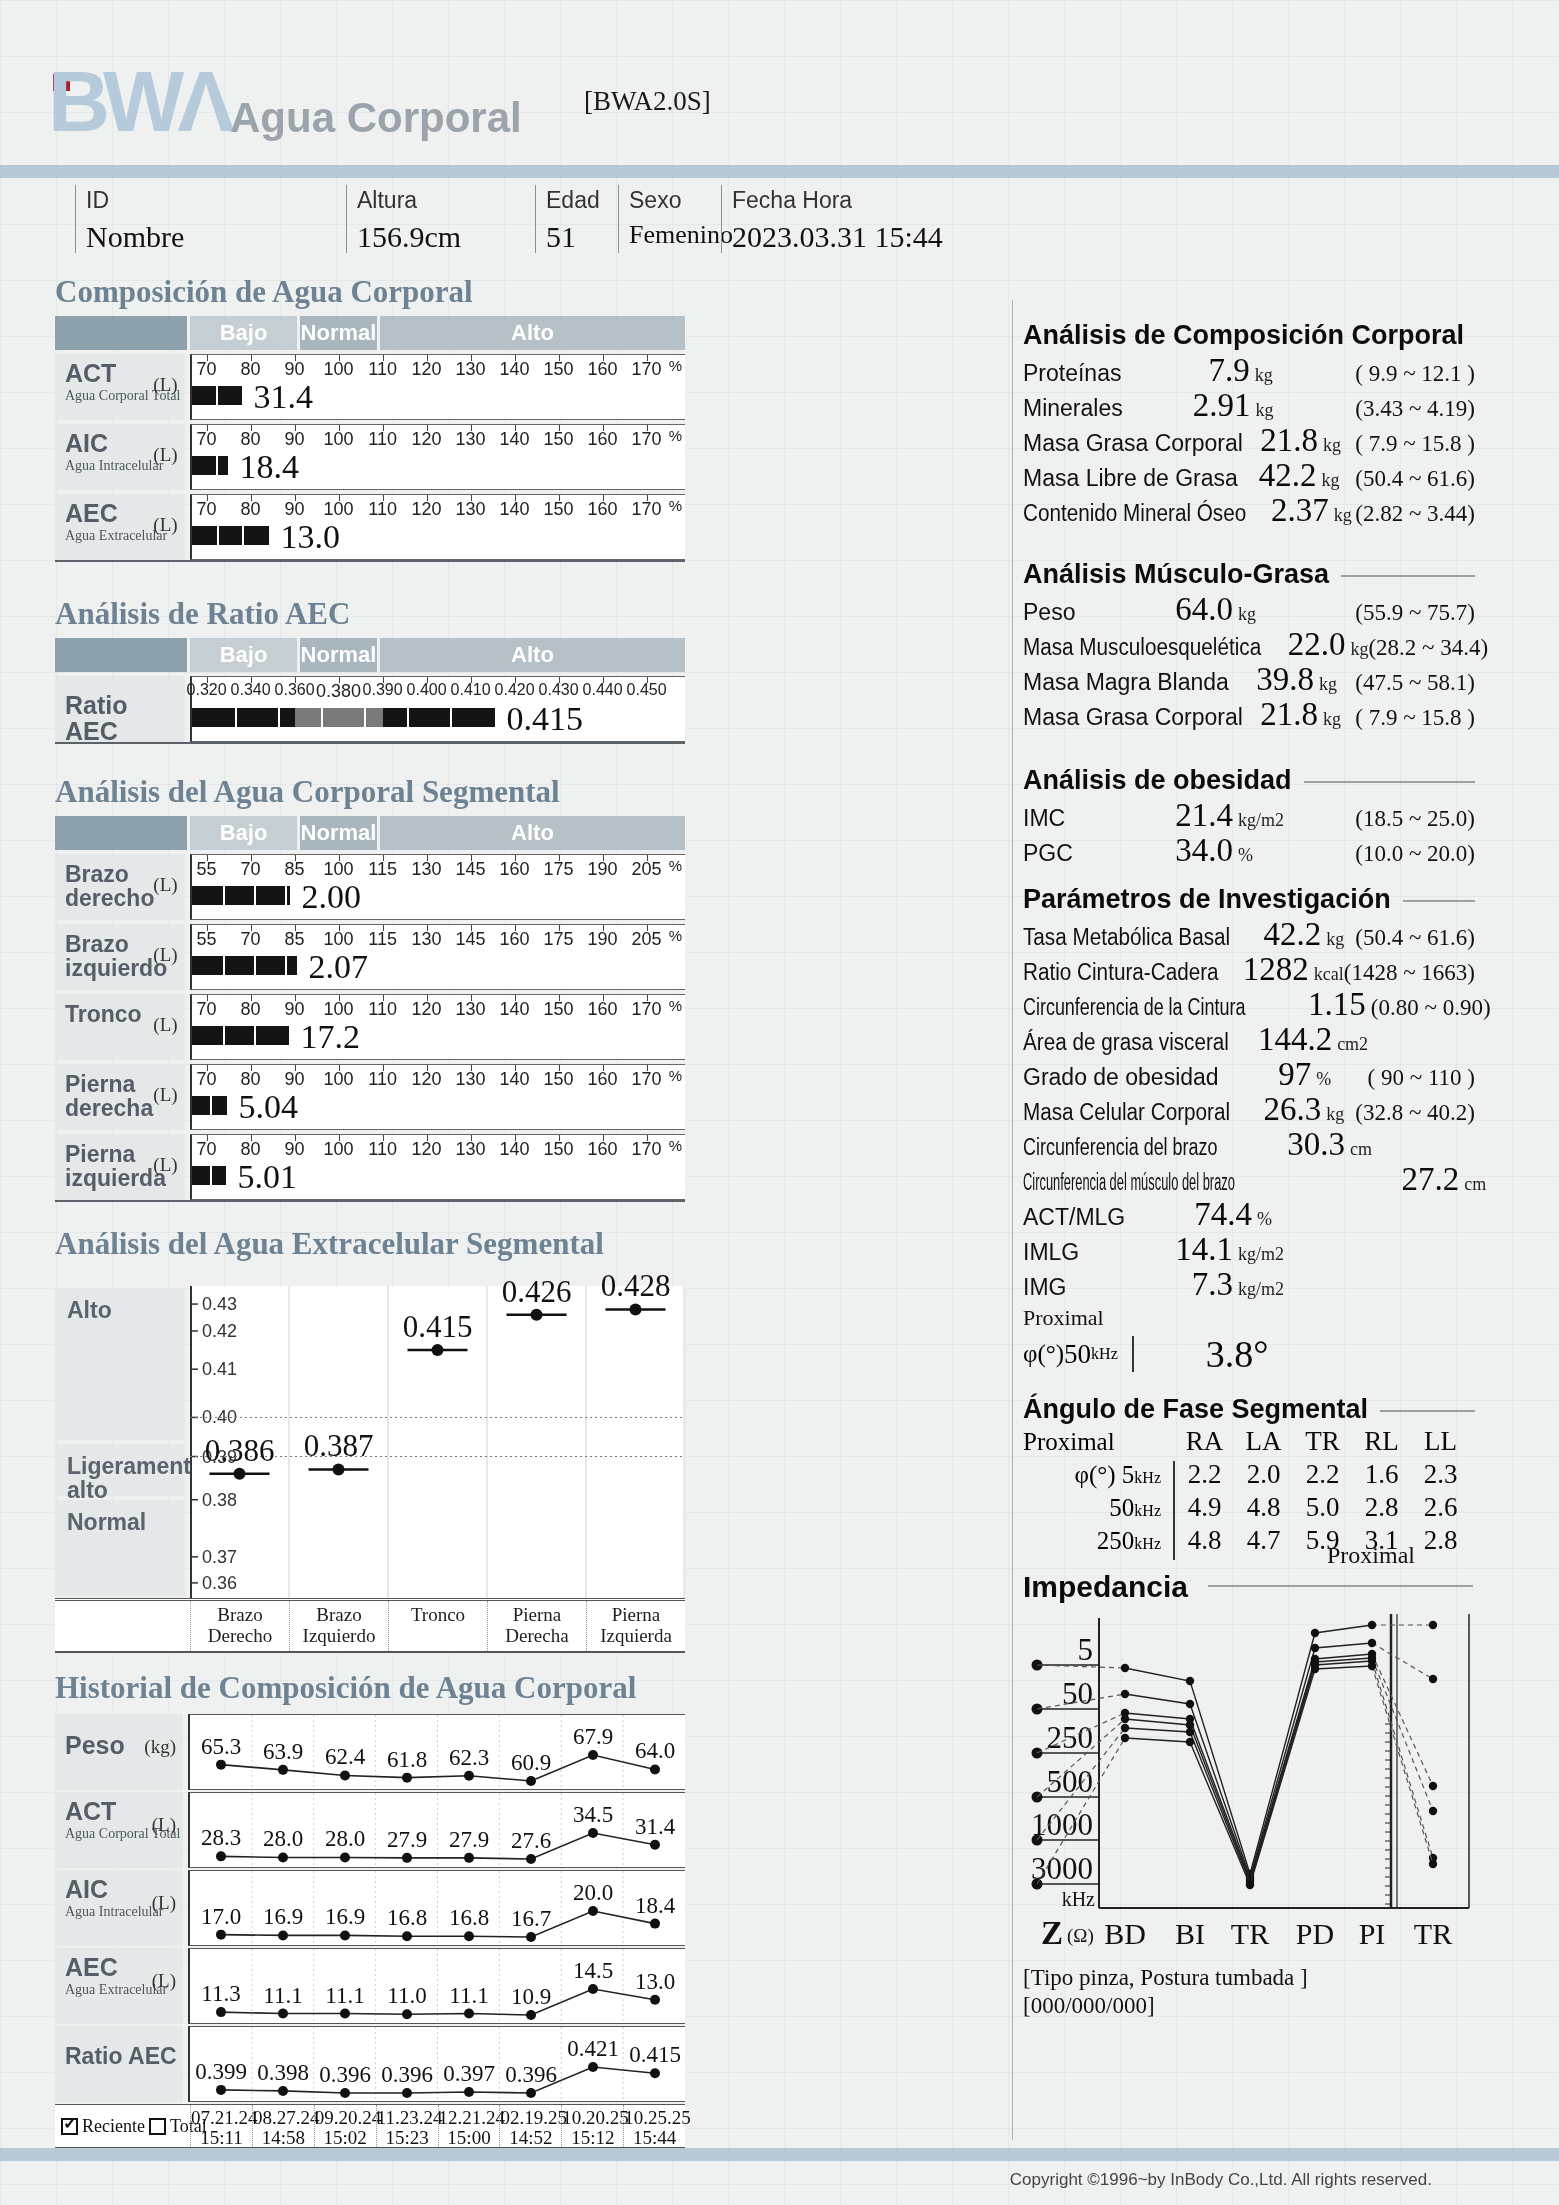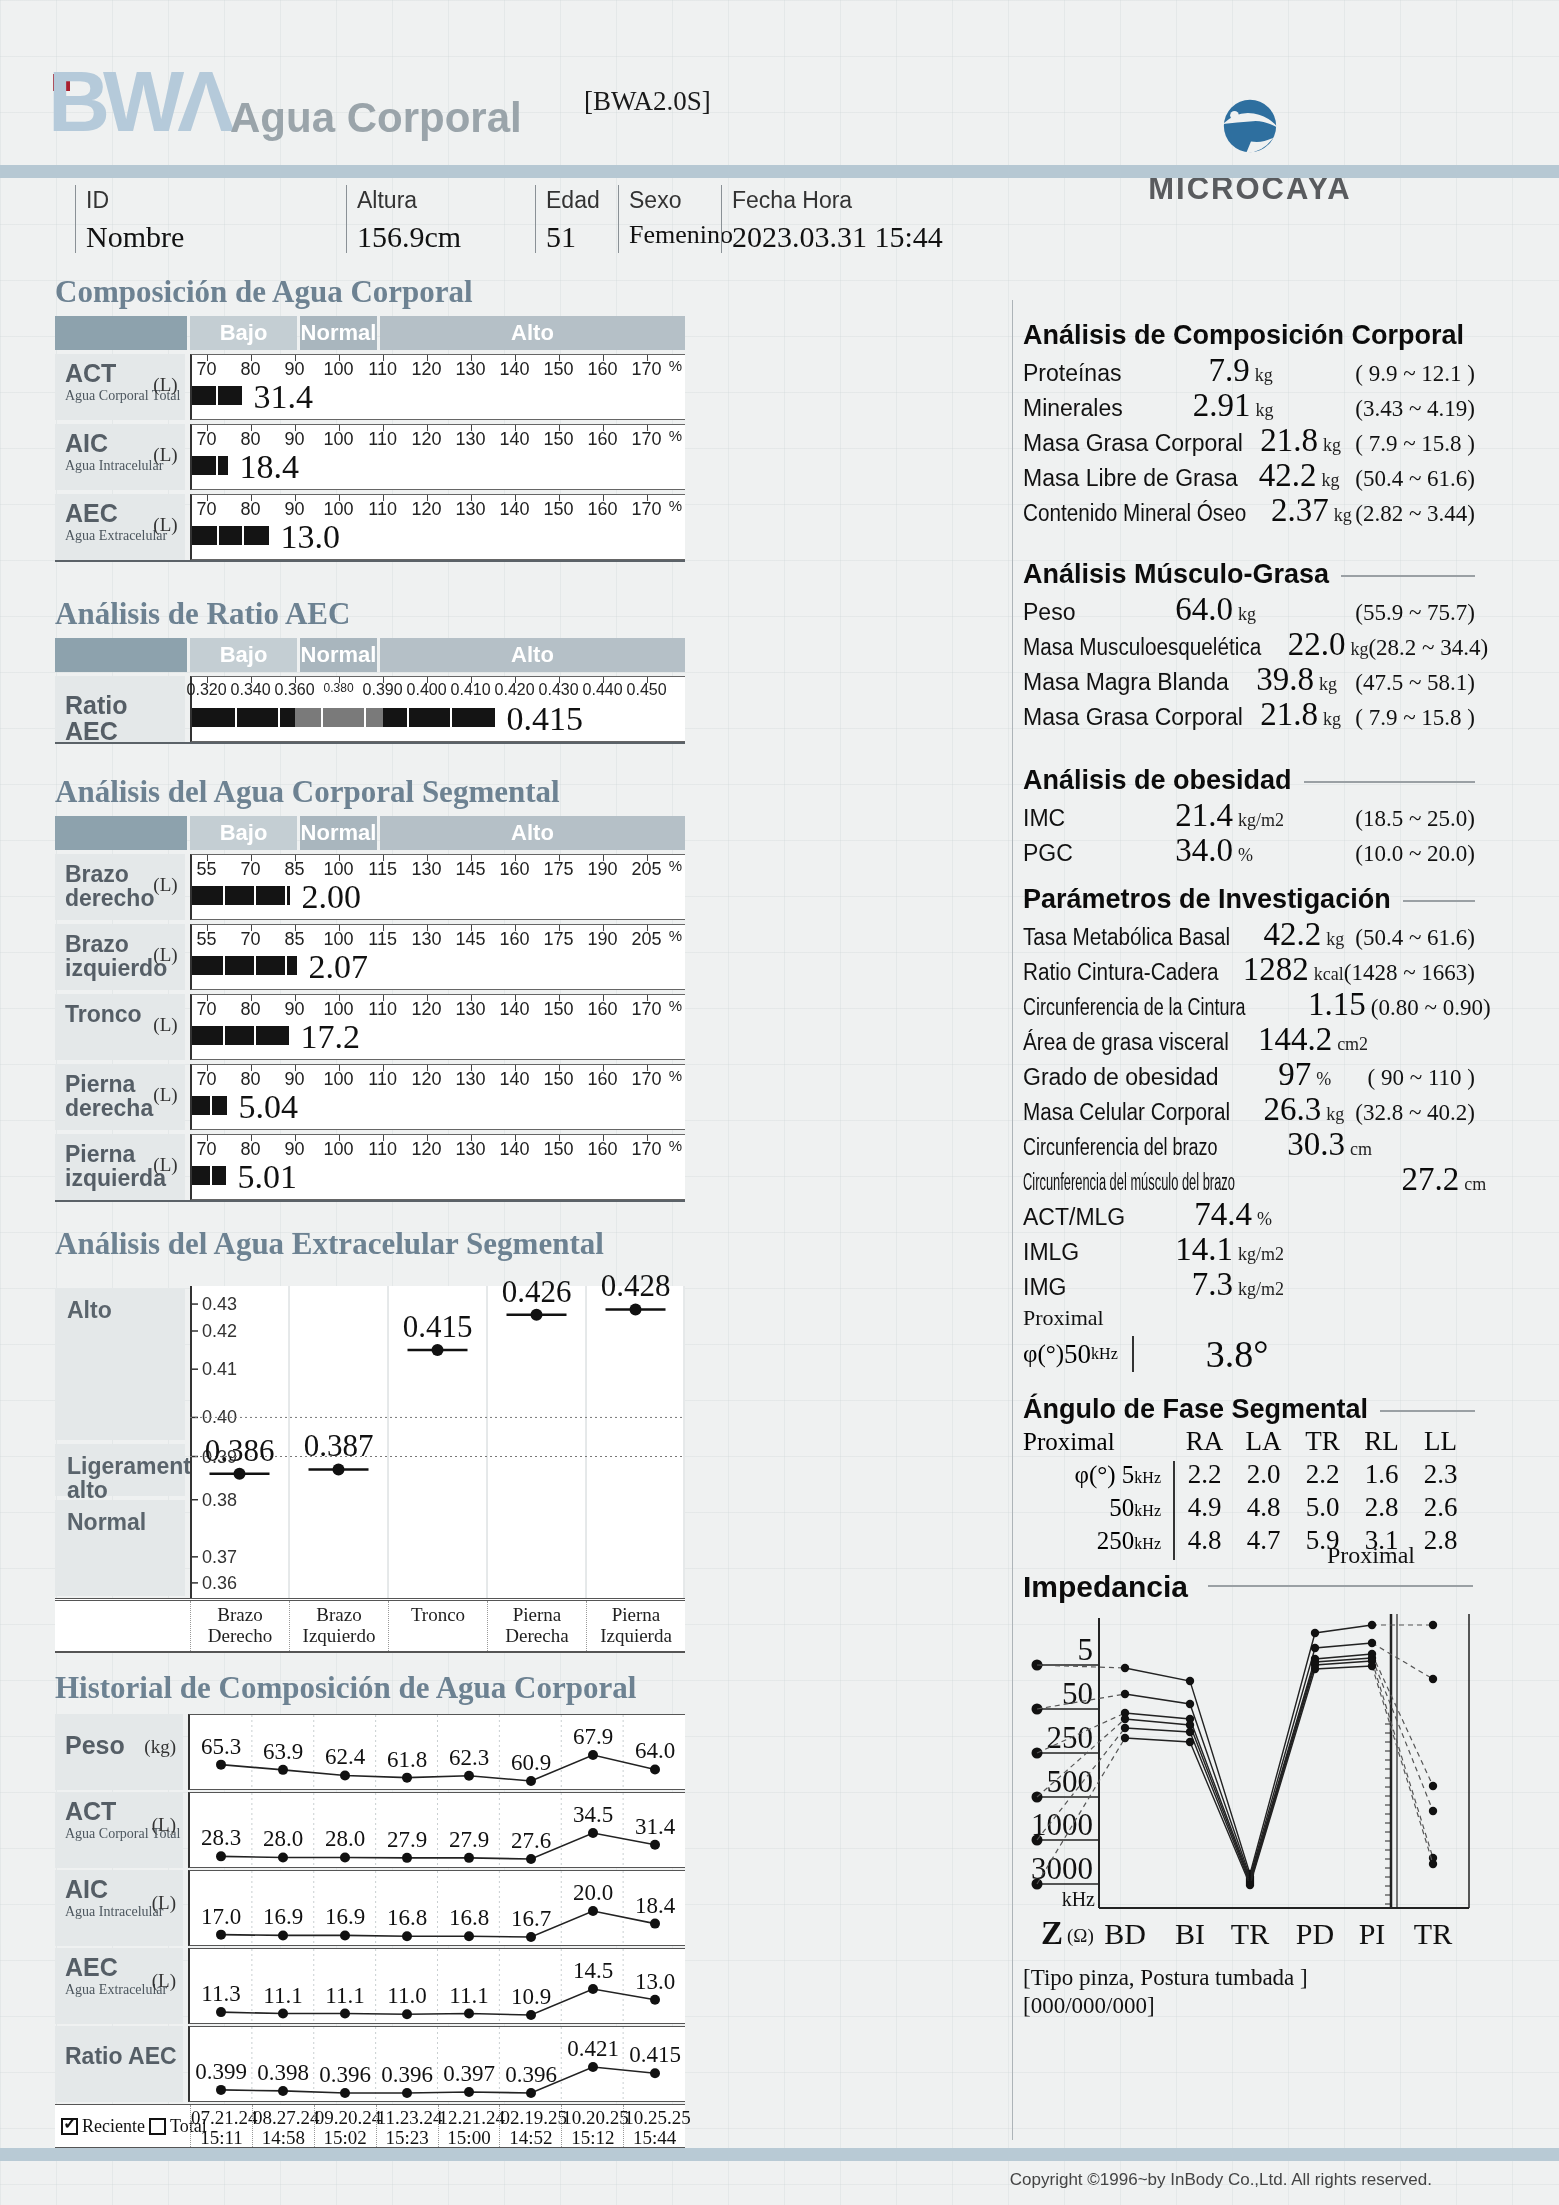--- a/index.html
+++ b/index.html
@@ -99,29 +99,20 @@
 </style>
 </head>
 <body>
 
 <div id="page">
 
   <div class="abs" id="logo-red"></div>
   <div class="abs" id="logo-text">BWΛ</div>
   <div class="abs" id="logo-sub">Agua Corporal</div>
   <div class="abs" id="hdr-model">[BWA2.0S]</div>
-  <div class="abs" id="brand">
-    <svg viewBox="0 0 64 64">
-      <circle cx="32" cy="32" r="27" fill="#2e6f9f"></circle>
-      <path fill="#eff1f1" d="M4 30 Q 18 16 36 19 Q 52 22 61 34 Q 47 26 35 27 Q 18 28 4 30 Z"></path>
-      <path fill="#eff1f1" d="M28 60 Q 46 59 56 44 Q 45 50 33 48 Z"></path>
-      <circle cx="16" cy="21" r="4.5" fill="#eff1f1"></circle>
-    </svg>
-    <div id="brand-name">MICROCAYA</div>
-  </div>
   <div class="abs" id="top-bar"></div>
 
   <div id="info-bar">
       <div class="info-cell" style="left: 75px; width: 260px;">
         <div class="info-label">ID</div>
         <div class="info-value serif">Nombre</div>
       </div>
       <div class="info-cell" style="left: 346px; width: 155px;">
         <div class="info-label">Altura</div>
         <div class="info-value serif">156.9cm</div>
@@ -272,21 +263,21 @@
           <div class="bl-abbr mid" style="padding-top: 16px;">Ratio AEC</div>
         </div>
         <div class="bar-chart">
           <div class="tickmark" style="left: 15px;"></div>
           <div class="ticklab" style="left: 15px; font-size: 16px;">0.320</div>
           <div class="tickmark" style="left: 59px;"></div>
           <div class="ticklab" style="left: 59px; font-size: 16px;">0.340</div>
           <div class="tickmark" style="left: 103px;"></div>
           <div class="ticklab" style="left: 103px; font-size: 16px;">0.360</div>
           <div class="tickmark" style="left: 147px;"></div>
-          <div class="ticklab" style="left: 147px; font-size: 12px;">0.380</div>
+          <div class="ticklab" style="left: 147px; font-size: 18px;">0.380</div>
           <div class="tickmark" style="left: 191px;"></div>
           <div class="ticklab" style="left: 191px; font-size: 16px;">0.390</div>
           <div class="tickmark" style="left: 235px;"></div>
           <div class="ticklab" style="left: 235px; font-size: 16px;">0.400</div>
           <div class="tickmark" style="left: 279px;"></div>
           <div class="ticklab" style="left: 279px; font-size: 16px;">0.410</div>
           <div class="tickmark" style="left: 323px;"></div>
           <div class="ticklab" style="left: 323px; font-size: 16px;">0.420</div>
           <div class="tickmark" style="left: 367px;"></div>
           <div class="ticklab" style="left: 367px; font-size: 16px;">0.430</div>

